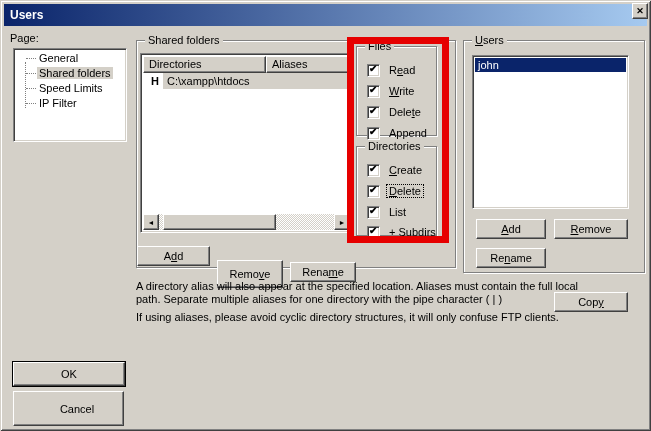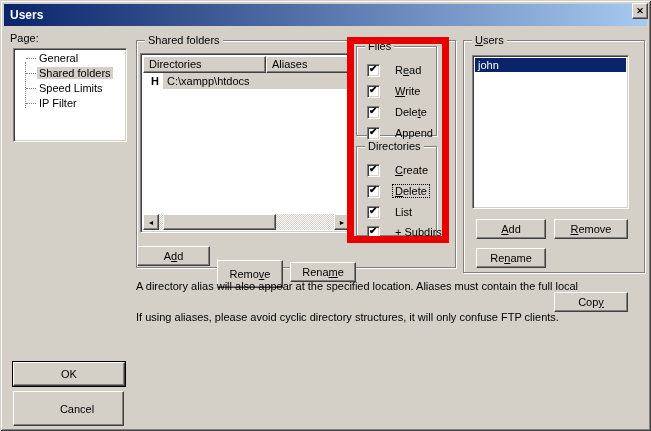--- a/index.html
+++ b/index.html
@@ -82,21 +82,21 @@
     box-shadow:inset -1px -1px 0 var(--sh);}
 
   
   .cb-row{position:absolute;left:10px;height:14px;display:flex;align-items:center;}
   .cb{width:13px;height:13px;background:#fff;border:1px solid;
     border-color:var(--sh) var(--hi) var(--hi) var(--sh);
     box-shadow:inset 1px 1px 0 var(--dk), inset -1px -1px 0 var(--face);
     position:relative;flex:none;}
   .cb.checked::after{content:"✔";position:absolute;left:1px;top:-2px;
     font-size:10px;font-weight:bold;color:#000;}
-  .cb-label{margin-left:13px;padding:0 2px;white-space:nowrap;}
+  .cb-label{margin-left:7px;padding:0 2px;white-space:nowrap;}
   .cb-label.focused{outline:1px dotted #000;}
 
   
   .userbox{position:absolute;left:8px;top:14px;width:157px;height:154px;padding-left:30px;}
   .user-row{position:absolute;left:2px;top:2px;right:2px;height:14px;line-height:14px;
     padding-left:3px;}
   .user-row.selected{background:var(--sel);color:#fff;}
 
   .note{position:absolute;left:136px;line-height:13px;white-space:nowrap;}
 
@@ -207,18 +207,19 @@
     <div class="userbox sunken">
       <div class="user-row selected">john</div>
     </div>
     <div class="btn" style="left:12px;top:178px;width:70px;height:20px;"><u>A</u>dd</div>
     <div class="btn" style="left:90px;top:178px;width:74px;height:20px;"><u>R</u>emove</div>
     <div class="btn" style="left:12px;top:207px;width:70px;height:20px;">Re<u>n</u>ame</div>
     <div class="btn" style="left:90px;top:207px;width:74px;height:20px;margin-top:44px;">Cop<u>y</u></div>
   </div>
 
   <div class="note" style="top:280px;">A directory alias will also appear at the specified location. Aliases must contain the full local</div>
+  <div class="note" style="top:293px;">path. Separate multiple aliases for one directory with the pipe character ( | )</div>
   <div class="note" style="top:311px;">If using aliases, please avoid cyclic directory structures, it will only confuse FTP clients.</div>
 
   <div class="btn default" style="left:13px;top:362px;width:112px;height:24px;">OK</div>
   <div class="btn" style="left:13px;top:391px;width:111px;height:35px;padding-left:17px;">Cancel</div>
 
 </div>
 
 </body></html>

